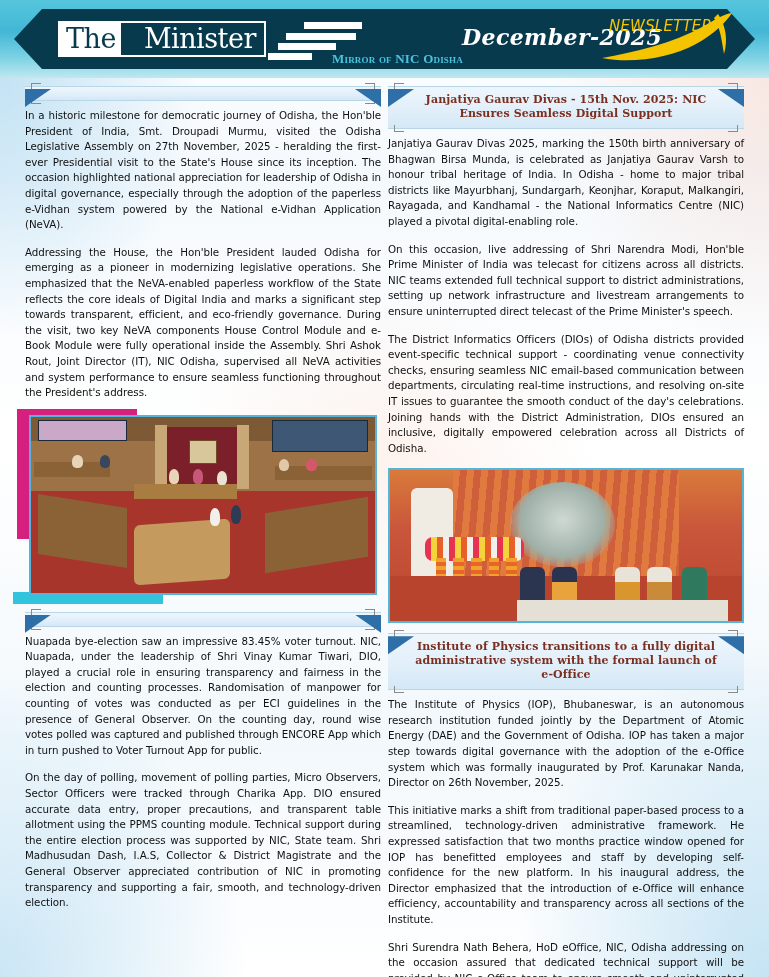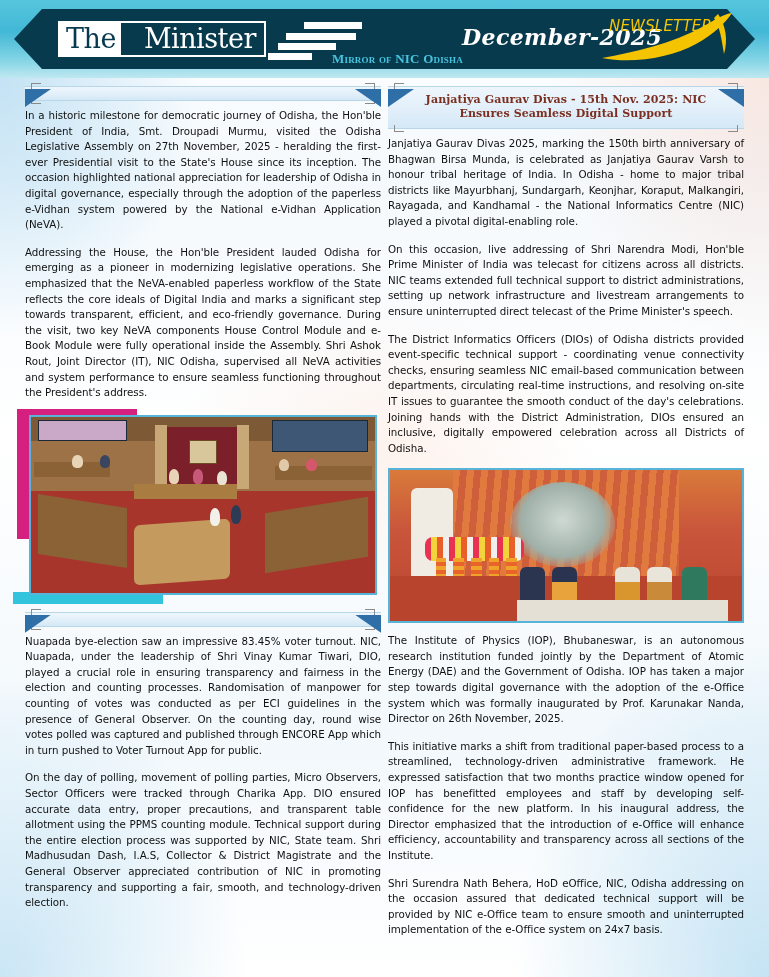--- a/index.html
+++ b/index.html
@@ -388,20 +388,29 @@
         <div class="shawl" style="left:46%;background:#e8a33c;"></div>
         <div class="seated" style="left:64%;background:#e8e3d8;"></div>
         <div class="shawl" style="left:64%;background:#d9962f;"></div>
         <div class="seated" style="left:73%;background:#eae5da;"></div>
         <div class="shawl" style="left:73%;background:#c98a3a;"></div>
         <div class="seated" style="left:83%;background:#2f7a5e;"></div>
         <div style="position:absolute;left:36%;bottom:0;width:60%;height:14%;background:#e4e0d6;"></div>
       </div>
     </div>
 
+    <div class="ribbon">
+      <div class="ribbon-brackets">
+        <span></span>
+          <span></span>
+          <span></span>
+          <span></span>
+      </div>
+      <div class="ribbon-title">Institute of Physics transitions to a fully digital administrative system with the formal launch of e-Office</div>
+    </div>
 
     <p class="para">The Institute of Physics (IOP), Bhubaneswar, is an autonomous research institution funded jointly by the Department of Atomic Energy (DAE) and the Government of Odisha. IOP has taken a major step towards digital governance with the adoption of the e-Office system which was formally inaugurated by Prof. Karunakar Nanda, Director on 26th November, 2025.</p>
     <p class="para">This initiative marks a shift from traditional paper-based process to a streamlined, technology-driven administrative framework. He expressed satisfaction that two months practice window opened for IOP has benefitted employees and staff by developing self-confidence for the new platform. In his inaugural address, the Director emphasized that the introduction of e-Office will enhance efficiency, accountability and transparency across all sections of the Institute.</p>
     <p class="para">Shri Surendra Nath Behera, HoD eOffice, NIC, Odisha addressing on the occasion assured that dedicated technical support will be provided by NIC e-Office team to ensure smooth and uninterrupted implementation of the e-Office system on 24x7 basis.</p>
 
   </div>
 
 </div>
 
 </body></html>

